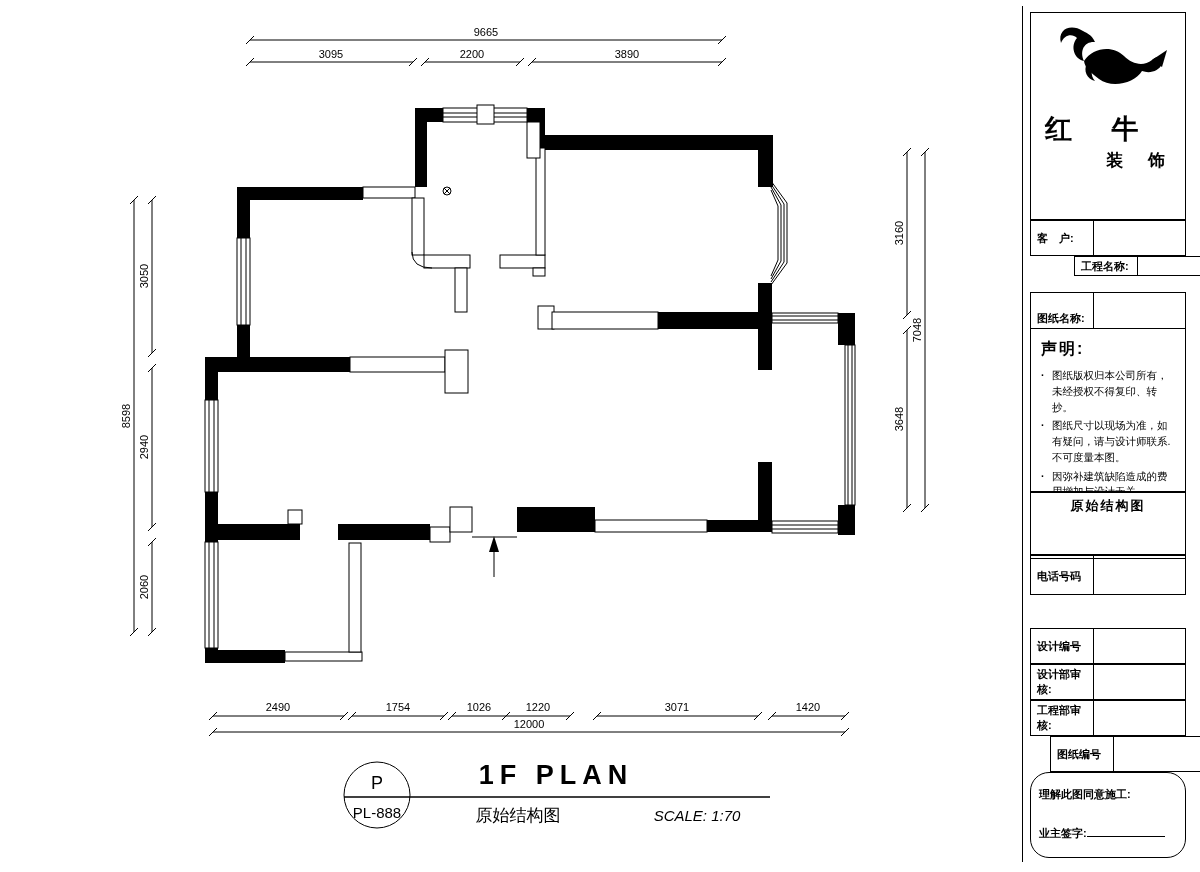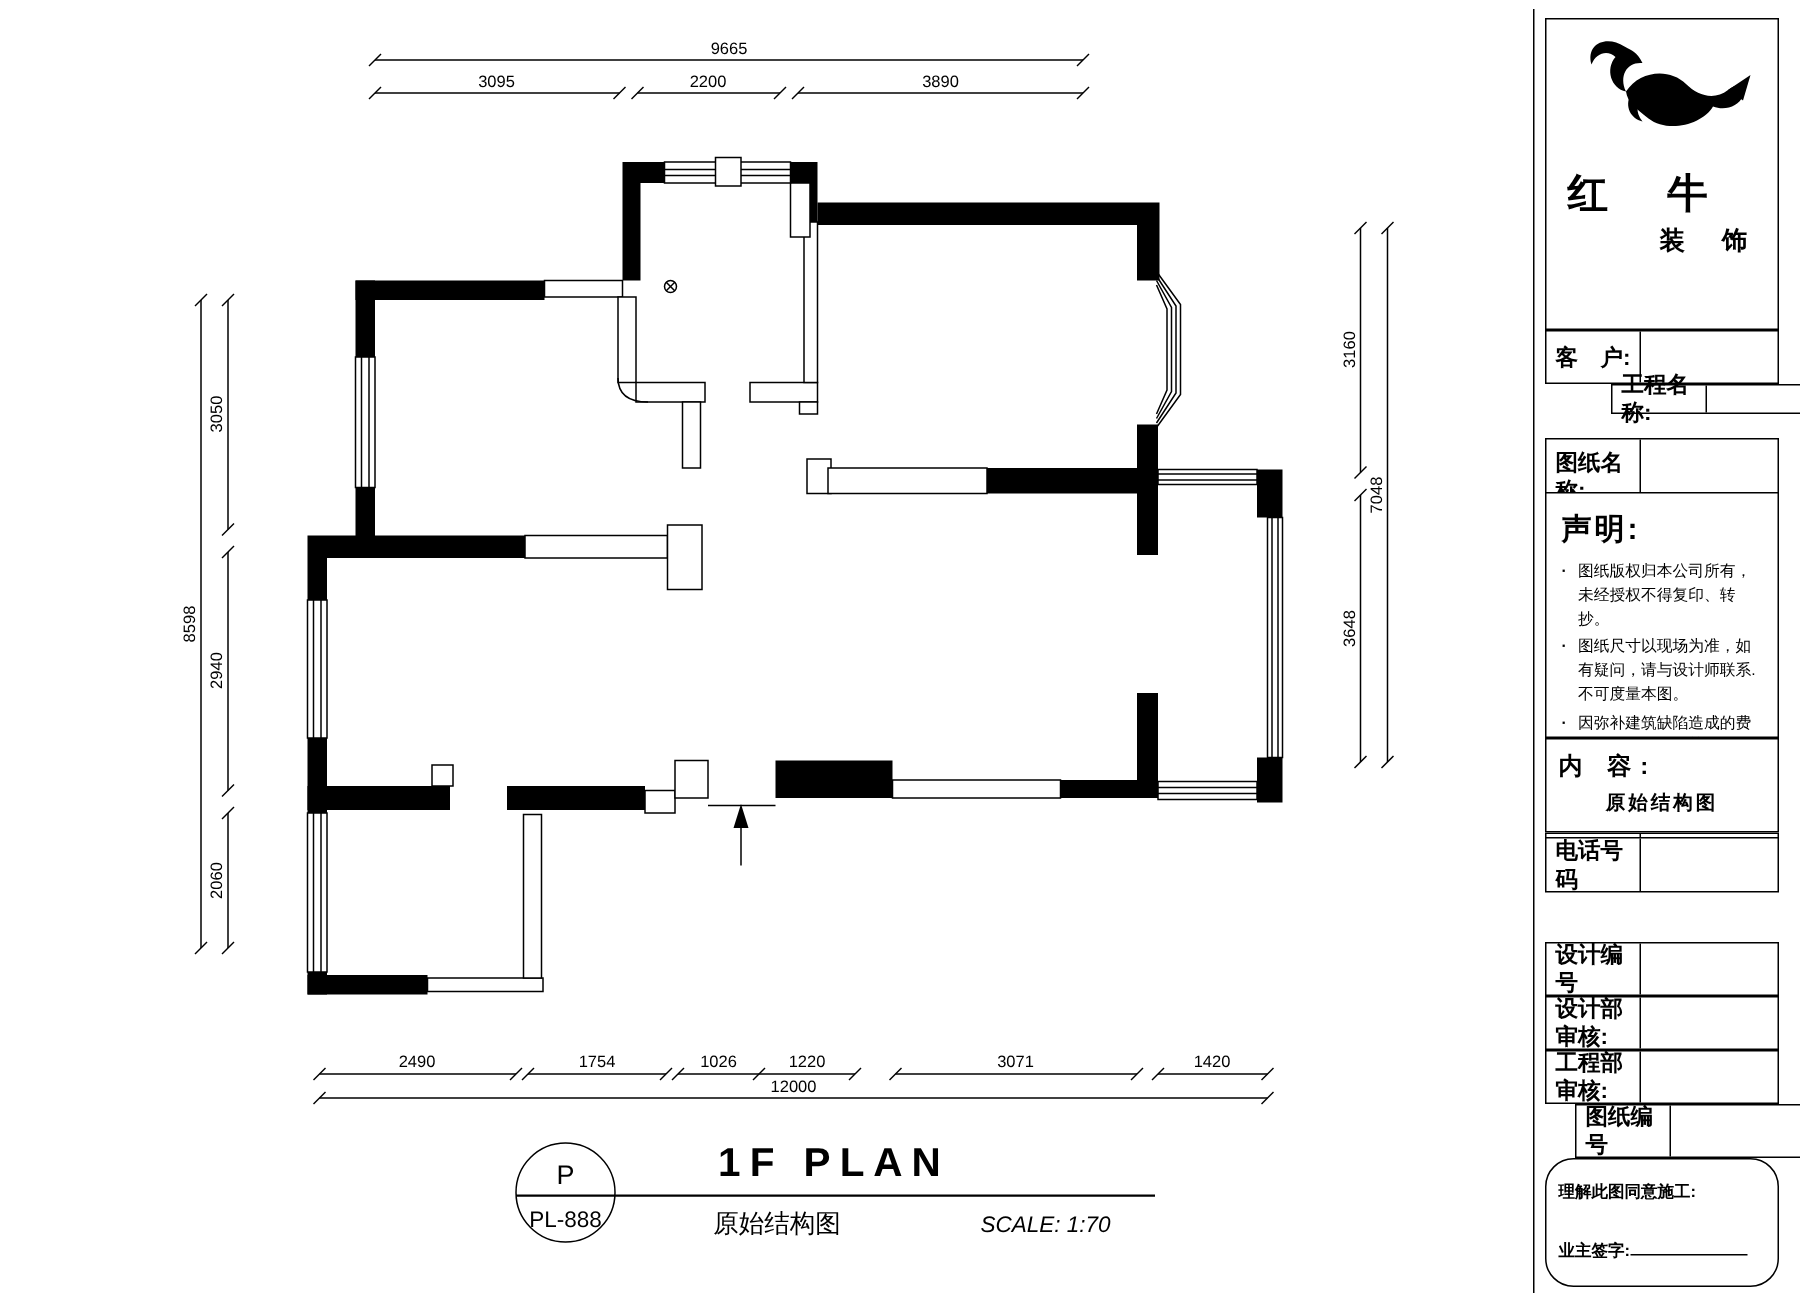--- a/index.html
+++ b/index.html
@@ -2,27 +2,27 @@
 <html><head>
 <meta charset="utf-8">
 <style>
   html,body{margin:0;padding:0;background:#ffffff;}
   body{width:1200px;height:872px;position:relative;font-family:"Liberation Sans",sans-serif;color:#000;}
   #sheet{position:absolute;left:0;top:0;}
   
   .side-rule{position:absolute;left:1022px;top:6px;height:856px;border-left:1px solid #000;}
   .sbox{position:absolute;left:1030px;width:156px;border:1px solid #000;background:#fff;box-sizing:border-box;}
   .srow{display:flex;align-items:center;}
-  .srow .lab{width:56px;padding-left:6px;font-size:15px;font-weight:700;letter-spacing:0px;border-right:1px solid #000;height:100%;display:flex;align-items:center;}
+  .srow .lab{width:56px;padding-left:6px;font-size:11px;font-weight:700;letter-spacing:0px;border-right:1px solid #000;height:100%;display:flex;align-items:center;}
   .srow .val{flex:1;}
   .logo-wrap{position:relative;width:100%;height:100%;}
   .brand1{position:absolute;left:14px;top:98px;font-size:27px;font-weight:700;letter-spacing:16px;white-space:nowrap;}
   .brand2{position:absolute;right:10px;top:136px;font-size:17px;font-weight:700;letter-spacing:10px;white-space:nowrap;}
   .notice-pad{padding:10px 8px 0 10px;}
-  .notice-title{font-size:20px;font-weight:700;margin-bottom:8px;letter-spacing:2px;}
+  .notice-title{font-size:16px;font-weight:700;margin-bottom:8px;letter-spacing:2px;}
   .nitem{display:flex;font-size:10.5px;line-height:1.5;margin-bottom:3px;}
   .nitem .b{width:11px;flex:none;font-weight:700;}
   .content-title{font-size:16px;font-weight:700;letter-spacing:6px;padding:8px 0 0 8px;}
   .content-val{font-size:13px;font-weight:700;text-align:center;margin-top:4px;letter-spacing:2px;}
   .foot-pad{padding:14px 8px 0 8px;font-size:11px;font-weight:700;}
   .sign-line{display:inline-block;width:78px;border-bottom:1px solid #000;height:12px;}
   .sign-row{margin-top:22px;}
 </style>
 </head>
 <body>
@@ -267,21 +267,20 @@
       <span>图纸尺寸以现场为准，如有疑问，请与设计师联系.不可度量本图。</span>
     </div>
     <div class="nitem">
       <span class="b">·</span>
       <span>因弥补建筑缺陷造成的费用增加与设计无关。</span>
     </div>
   </div>
 </div>
 
 <div class="sbox" style="top:492px;height:63px;">
-  <div class="content-title">内 容:</div>
   <div class="content-val">原始结构图</div>
 </div>
 
 <div class="sbox srow" style="top:555px;height:24px;">
   <div class="lab">设计师:</div>
   <div class="val"></div>
 </div>
 <div class="sbox srow" style="top:558px;height:37px;">
   <div class="lab">电话号码</div>
   <div class="val"></div>

